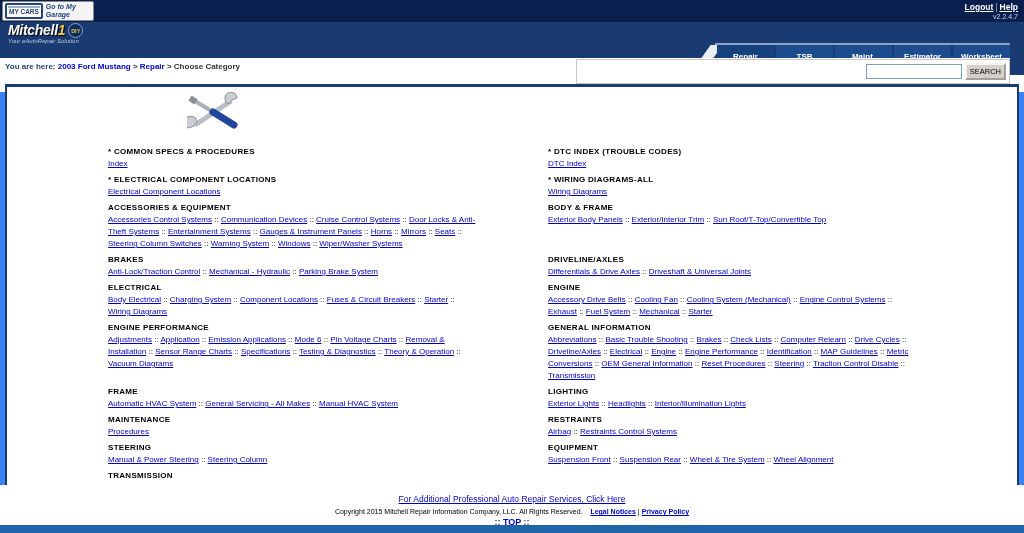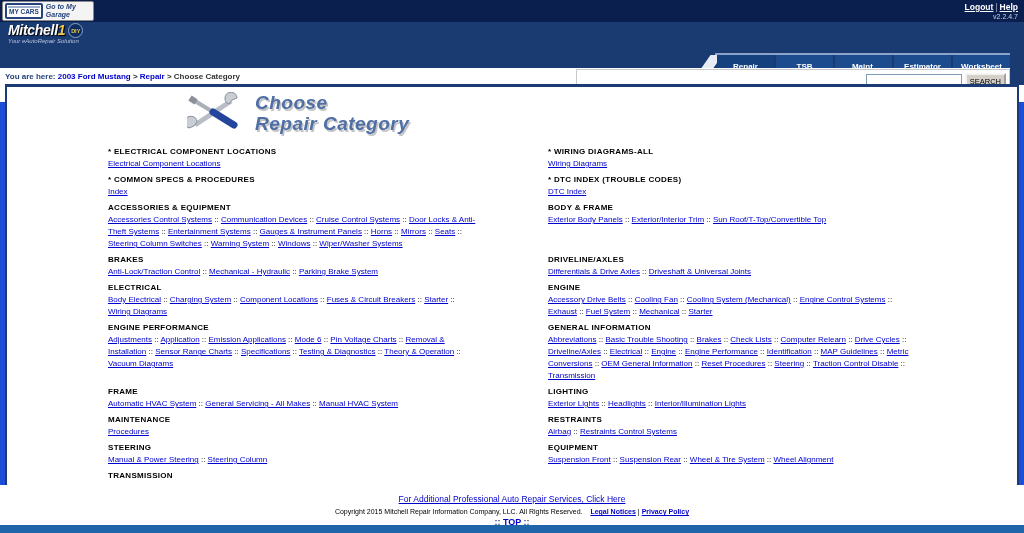--- a/index.html
+++ b/index.html
@@ -1,32 +1,32 @@
 <!DOCTYPE html>
 <html><head>
 <meta charset="utf-8">
 <style>
   * { margin:0; padding:0; box-sizing:border-box; }
   html,body { background:#fff; }
   body { font-family:"Liberation Sans", sans-serif; }
-  .page { position:relative; width:1024px; height:533px; background:#1d4ed8; overflow:hidden; }
+  .page { position:relative; width:1024px; height:533px; background:#3b82f6; overflow:hidden; }
 
   
   .topbar { position:relative; height:22px; background:#0B1F4E; }
   .garage-btn { position:absolute; left:2px; top:1px; height:20px; background:#f4f4f4; border:1px solid #8a8a8a; border-radius:2px; display:flex; align-items:center; gap:3px; padding:1px 5px 1px 2px; cursor:pointer; }
   .plate { border:2px solid #26437e; border-radius:2px; background:#fff; color:#26437e; font-weight:bold; font-size:6.5px; line-height:1; padding:4px 2px 1px 2px; position:relative; }
   .plate:before { content:""; position:absolute; top:1px; left:1px; right:1px; height:2px; background:#9fb0d0; }
   .garage-label { width:42px; color:#26437e; font-weight:bold; font-style:italic; font-size:7px; line-height:8px; }
   .session { position:absolute; right:6px; top:2px; text-align:right; color:#fff; font-size:8.5px; font-weight:bold; line-height:10px; }
   .slink { color:#fff; text-decoration:underline; cursor:pointer; }
   .sdiv { color:#9fb0d0; font-weight:normal; padding:0 2px; }
   .version { font-size:7px; font-weight:normal; color:#c8d2e8; }
 
   
-  .logoband { position:relative; height:46px; background:#1A3A72; }
+  .logoband { position:relative; height:36px; background:#1A3A72; }
   .logo-wrap { position:absolute; left:8px; top:1px; cursor:pointer; }
   .logo-line { display:flex; align-items:center; gap:3px; }
   .logo-text { color:#fff; font-weight:bold; font-style:italic; font-size:14px; line-height:15px; letter-spacing:-0.3px; text-shadow:1px 1px 1px #000; }
   .logo-one { color:#f3c84a; }
   .diy { display:inline-block; width:15px; height:15px; border-radius:50%; background:#0e2c5e; border:1px solid #8aa3cc; color:#e8c64a; font-size:5.5px; font-weight:bold; font-style:normal; text-align:center; line-height:14px; }
   .tagline { font-size:6px; color:#b9c6de; font-style:italic; margin-top:0; }
   .slash { position:absolute; right:306px; bottom:0; width:12px; height:13px; background:#e8ecf4; transform:skewX(-35deg); }
   .tabstrip { position:absolute; right:14px; bottom:0; display:flex; border-top:2px solid #8BA3CA; }
   .tab { width:57px; height:13px; background:#1D4C8E; margin-left:2px; text-align:center; cursor:pointer; }
   .tab.active { background:#16417F; }
@@ -112,44 +112,40 @@
   <div class="main-box">
     <div class="cat-header">
       <svg width="54" height="42" viewBox="0 0 54 42">
         <line x1="8" y1="33" x2="44" y2="9" stroke="#b9bec6" stroke-width="5"></line>
         <path d="M42 12 a6 6 0 1 1 8 -6 l-5 2 z" fill="#c9cdd4" stroke="#8a8f98" stroke-width="1"></path>
         <path d="M10 30 a6 6 0 1 0 -8 6 l5 -2 z" fill="#c9cdd4" stroke="#8a8f98" stroke-width="1"></path>
         <line x1="8" y1="9" x2="26" y2="20" stroke="#aab0b8" stroke-width="4"></line>
         <line x1="26" y1="20" x2="47" y2="33" stroke="#24459c" stroke-width="7" stroke-linecap="round"></line>
         <line x1="3" y1="6" x2="9" y2="10" stroke="#8a8f98" stroke-width="6"></line>
       </svg>
-      <div class="cat-title">
-        <div>Choose</div>
-        <div>Repair Category</div>
-      </div>
     </div>
     <div class="cats">
+        <div class="cat-row">
+          <div class="cat-cell left">
+            <div class="cat-heading">* COMMON SPECS &amp; PROCEDURES</div>
+            <div class="cat-links"><a class="cat-link">Index</a></div>
+          </div>
+          <div class="cat-cell right">
+            <div class="cat-heading">* DTC INDEX (TROUBLE CODES)</div>
+            <div class="cat-links"><a class="cat-link">DTC Index</a></div>
+          </div>
+        </div>
         <div class="cat-row">
           <div class="cat-cell left">
             <div class="cat-heading">* ELECTRICAL COMPONENT LOCATIONS</div>
             <div class="cat-links"><a class="cat-link">Electrical Component Locations</a></div>
           </div>
           <div class="cat-cell right">
             <div class="cat-heading">* WIRING DIAGRAMS-ALL</div>
             <div class="cat-links"><a class="cat-link">Wiring Diagrams</a></div>
-          </div>
-        </div>
-        <div class="cat-row">
-          <div class="cat-cell left">
-            <div class="cat-heading">* COMMON SPECS &amp; PROCEDURES</div>
-            <div class="cat-links"><a class="cat-link">Index</a></div>
-          </div>
-          <div class="cat-cell right">
-            <div class="cat-heading">* DTC INDEX (TROUBLE CODES)</div>
-            <div class="cat-links"><a class="cat-link">DTC Index</a></div>
           </div>
         </div>
         <div class="cat-row">
           <div class="cat-cell left">
             <div class="cat-heading">ACCESSORIES &amp; EQUIPMENT</div>
             <div class="cat-links"><a class="cat-link">Accessories Control Systems</a><span class="sep"> :: </span><a class="cat-link">Communication Devices</a><span class="sep"> :: </span><a class="cat-link">Cruise Control Systems</a><span class="sep"> :: </span><a class="cat-link">Door Locks &amp; Anti-Theft Systems</a><span class="sep"> :: </span><a class="cat-link">Entertainment Systems</a><span class="sep"> :: </span><a class="cat-link">Gauges &amp; Instrument Panels</a><span class="sep"> :: </span><a class="cat-link">Horns</a><span class="sep"> :: </span><a class="cat-link">Mirrors</a><span class="sep"> :: </span><a class="cat-link">Seats</a><span class="sep"> :: </span><a class="cat-link">Steering Column Switches</a><span class="sep"> :: </span><a class="cat-link">Warning System</a><span class="sep"> :: </span><a class="cat-link">Windows</a><span class="sep"> :: </span><a class="cat-link">Wiper/Washer Systems</a></div>
           </div>
           <div class="cat-cell right">
             <div class="cat-heading">BODY &amp; FRAME</div>
             <div class="cat-links"><a class="cat-link">Exterior Body Panels</a><span class="sep"> :: </span><a class="cat-link">Exterior/Interior Trim</a><span class="sep"> :: </span><a class="cat-link">Sun Roof/T-Top/Convertible Top</a></div>

